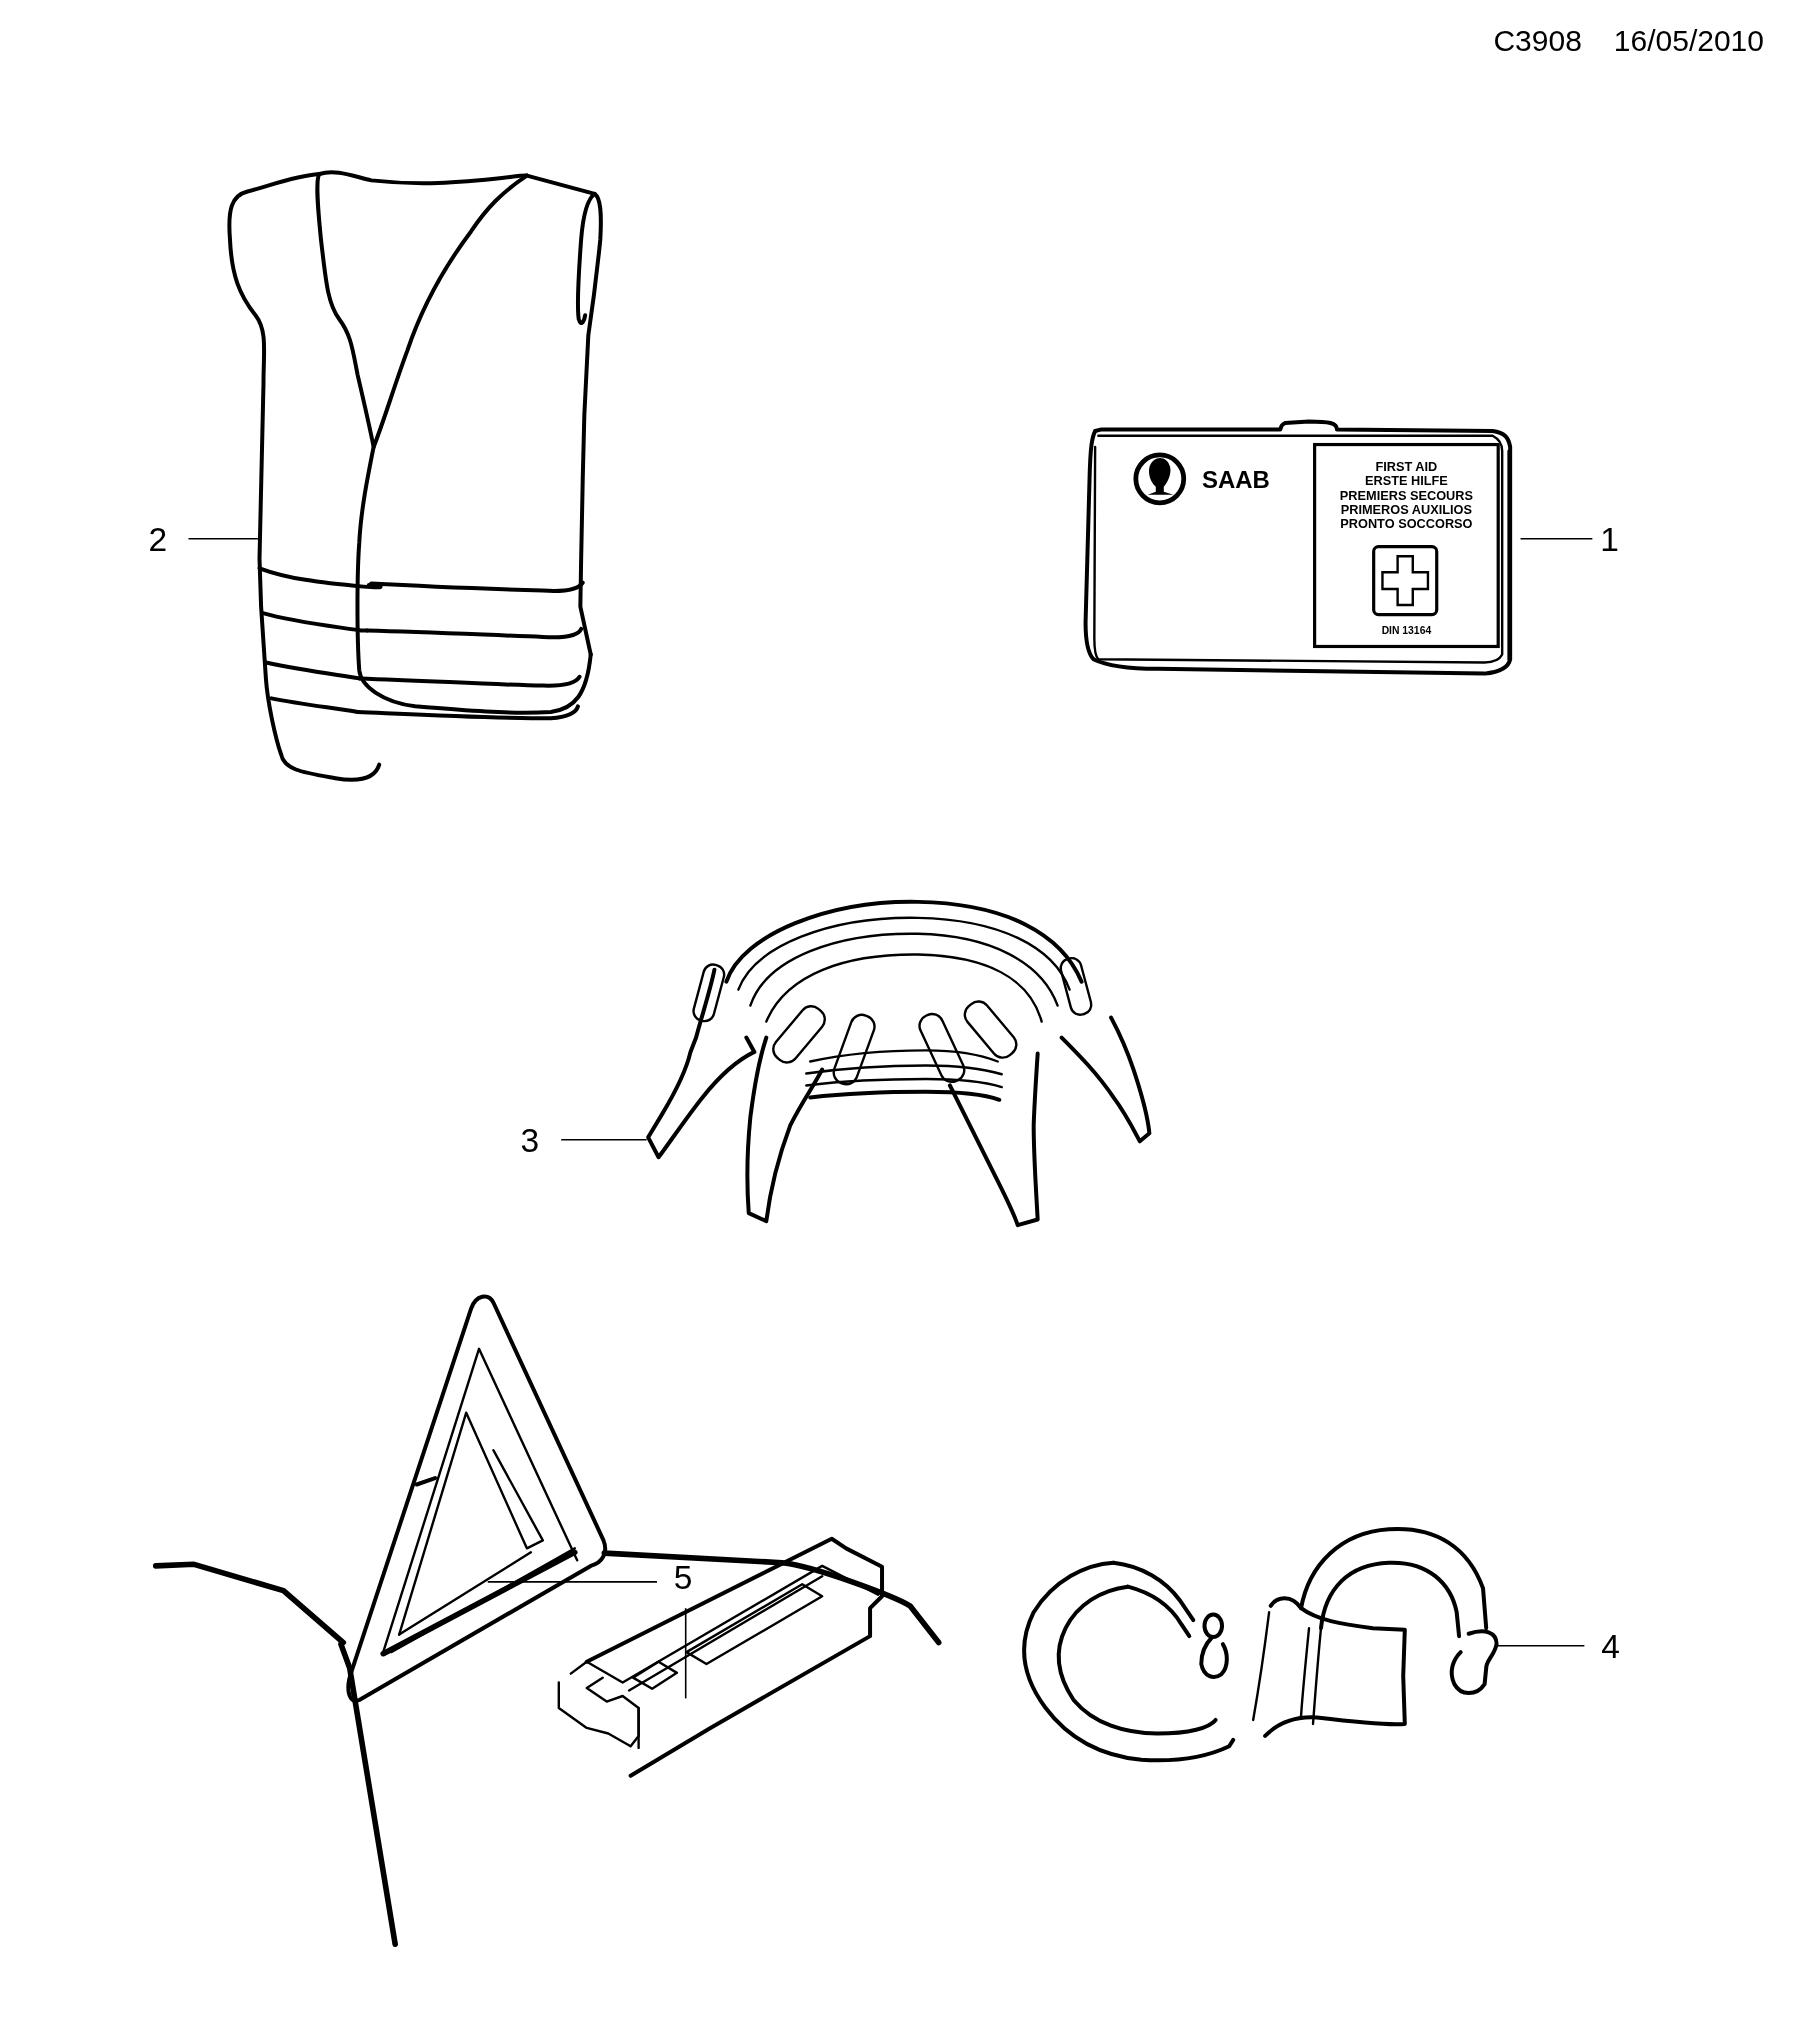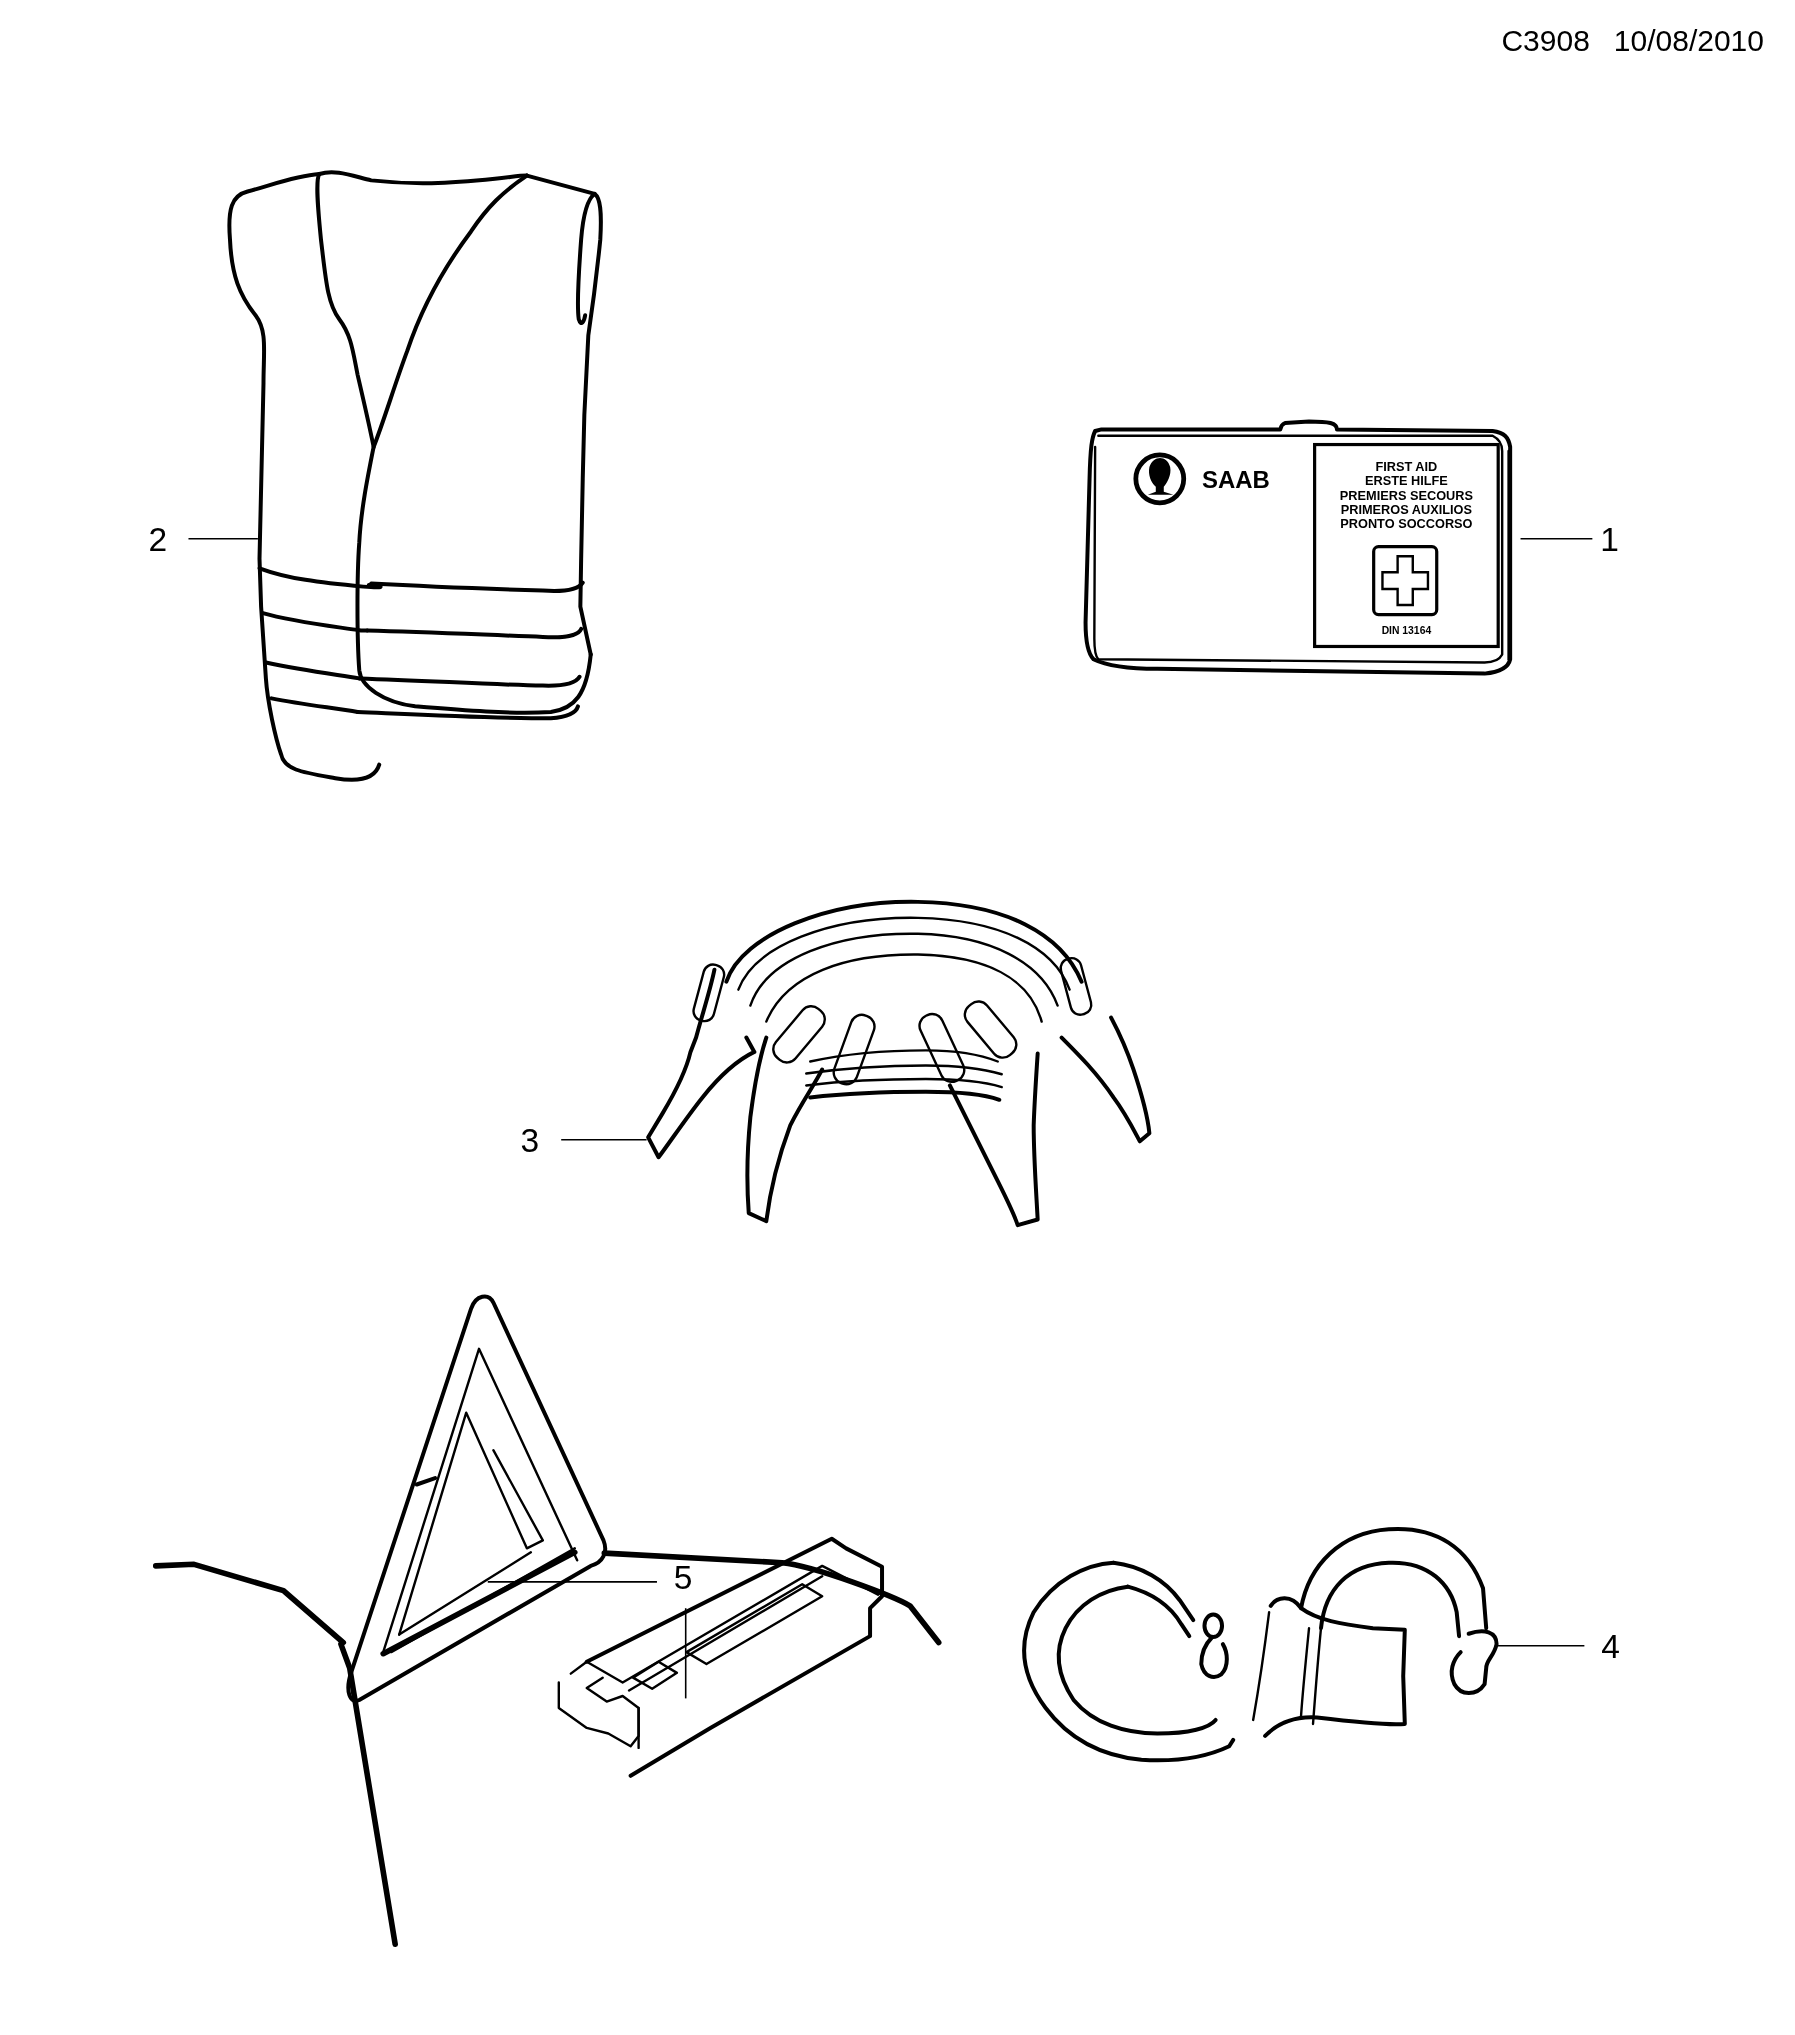--- a/index.html
+++ b/index.html
@@ -1,31 +1,31 @@
 <!DOCTYPE html>
 <html style="font-size:12.8px"><head>
 <meta charset="utf-8">
 <style>
   html, body { margin: 0; padding: 0; background: #ffffff; }
   body { width: 1796px; height: 2036px; position: relative; overflow: hidden; font-family: "Liberation Sans", sans-serif; color: #000; }
-  .header { position: absolute; top: 24px; right: 32px; display: flex; gap: 24px; font-size: 30px; font-family: "Liberation Sans", sans-serif; }
+  .header { position: absolute; top: 24px; right: 32px; display: flex; gap: 32px; font-size: 30px; font-family: "Liberation Sans", sans-serif; }
   svg.canvas { position: absolute; left: 0; top: 0; }
   .callout { font-family: "Liberation Sans", sans-serif; font-size: 42px; fill: #000; }
   .kit-text { font-family: "Liberation Sans", sans-serif; font-weight: bold; fill: #000; }
   .ln { fill: none; stroke: #000; stroke-width: 5; stroke-linecap: round; stroke-linejoin: round; }
   .ln-thin { fill: none; stroke: #000; stroke-width: 3; stroke-linecap: round; stroke-linejoin: round; }
   .ln-heavy { fill: none; stroke: #000; stroke-width: 7; stroke-linecap: round; stroke-linejoin: round; }
   .leader { stroke: #000; stroke-width: 2; }
 </style>
 </head>
 <body>
 
 <div class="header">
   <span>C3908</span>
-  <span>10/08/2010</span>
+  <span>16/05/2010</span>
 </div>
 
 <svg class="canvas" width="1796" height="2036" viewBox="0 0 2250 2551" xmlns="http://www.w3.org/2000/svg">
 
   <g>
 
     <path class="ln" d="M400,218 C370,220 340,232 310,240 C290,245 285,262 288,300 C290,345 300,370 320,395 C335,415 330,440 330,480 L325,700 L327,760 L333,850 C335,880 345,925 352,945 C356,965 380,968 420,975 C450,980 470,975 475,958"></path>
 
     <path class="ln" d="M400,218 C420,212 440,220 465,226 C520,232 560,230 620,224 C640,222 650,220 660,220"></path>
     <path class="ln" d="M400,218 C395,225 398,260 402,300 C408,350 410,380 425,400 C440,420 442,440 448,470 C455,500 462,530 468,560"></path>

